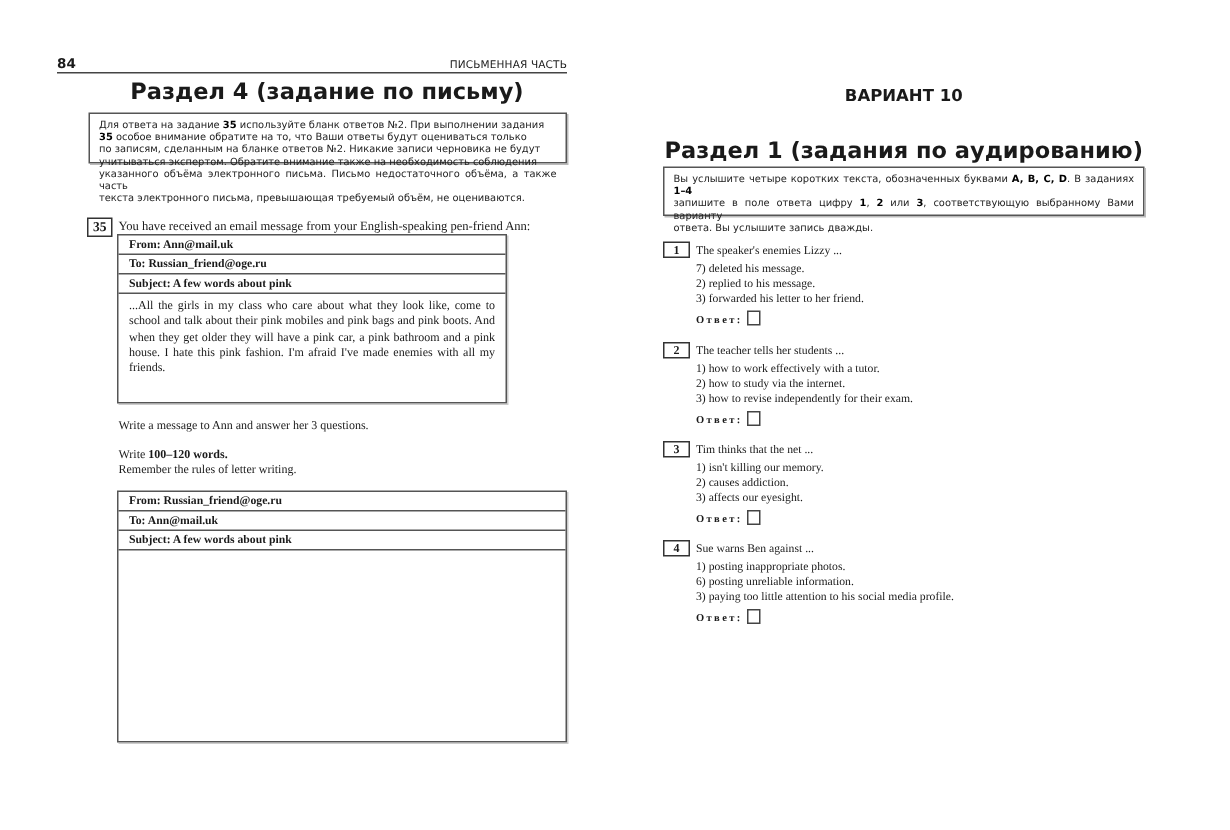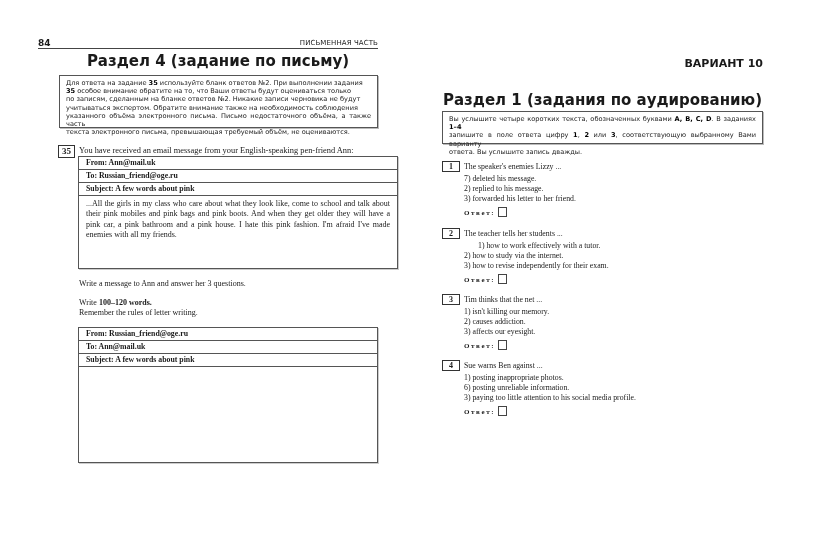--- a/index.html
+++ b/index.html
@@ -36,67 +36,67 @@
   }
   .email-body {
     font-size: 8px; line-height: 10.3px; padding: 3px 7px 2px 7px; text-align: justify; box-sizing: border-box;
   }
   .email-body p { margin: 0; }
 
   .plain-line { font-size: 8px; white-space: nowrap; }
   .plain-line b { font-weight: bold; }
 
   
-  .variant-title { font-family: "DejaVu Sans", sans-serif; font-weight: bold; font-size: 11px; text-align: right; }
+  .variant-title { font-family: "DejaVu Sans", sans-serif; font-weight: bold; font-size: 11px; text-align: center; }
 
   .q-num {
     width: 18px; height: 11px; border: 1px solid #333; box-sizing: border-box;
     font-size: 8px; font-weight: bold; text-align: center; line-height: 9px;
   }
   .q-stem { font-size: 7.8px; white-space: nowrap; }
   .q-option { font-size: 7.8px; white-space: nowrap; }
   .answer-label { font-size: 7px; letter-spacing: 1.6px; font-weight: bold; white-space: nowrap; }
   .answer-box { width: 9px; height: 10px; border: 1px solid #444; box-sizing: border-box; background: #fff; }
 </style>
 </head>
 <body>
 
 <div>
   <div class="abs page-num">84</div>
   <div class="abs running-head">ПИСЬМЕННАЯ ЧАСТЬ</div>
   <div class="abs head-rule"></div>
 
   <div class="abs section-title" style="left:58px; top:52px; width:320px;">Раздел 4 (задание по письму)</div>
 
-  <div class="abs instr-box" style="left:59px; top:75px; width:319px; height:53px;">
+  <div class="abs instr-box" style="left:59px; top:75px; width:319px; height:34px;">
     <div><span>Для ответа на задание </span><b>35</b><span> используйте бланк ответов №2. При выполнении задания</span></div>
     <div><b>35</b><span> особое внимание обратите на то, что Ваши ответы будут оцениваться только</span></div>
     <div>по записям, сделанным на бланке ответов №2. Никакие записи черновика не будут</div>
     <div>учитываться экспертом. Обратите внимание также на необходимость соблюдения</div>
     <div>указанного объёма электронного письма. Письмо недостаточного объёма, а также часть</div>
     <div>текста электронного письма, превышающая требуемый объём, не оцениваются.</div>
   </div>
 
   <div class="abs task-num" style="left:58px; top:145px; width:17px; height:13px;">35</div>
   <div class="abs task-prompt" style="left:79px; top:146px;">You have received an email message from your English-speaking pen-friend Ann:</div>
 
-  <div class="abs email-table" style="left:78px; top:156px; width:320px; height:113px;font-family:Liberation Serif, serif;">
+  <div class="abs email-table" style="left:78px; top:156px; width:260px; height:113px;font-family:Liberation Serif, serif;">
     <div class="email-row">From: Ann@mail.uk</div>
     <div class="email-row">To: Russian_friend@oge.ru</div>
     <div class="email-row">Subject: A few words about pink</div>
     <div class="email-body">
       <p>...All the girls in my class who care about what they look like, come to school and talk about their pink mobiles and pink bags and pink boots. And when they get older they will have a pink car, a pink bathroom and a pink house. I hate this pink fashion. I'm afraid I've made enemies with all my friends.</p>
     </div>
   </div>
 
   <div class="abs plain-line" style="left:79px; top:279px;">Write a message to Ann and answer her 3 questions.</div>
   <div class="abs plain-line" style="left:79px; top:298px;"><span>Write </span><b>100–120 words.</b></div>
   <div class="abs plain-line" style="left:79px; top:308px;">Remember the rules of letter writing.</div>
 
-  <div class="abs email-table" style="left:78px; top:327px; width:300px; height:136px;">
+  <div class="abs email-table" style="left:78px; top:327px; width:300px; height:168px;">
     <div class="email-row">From: Russian_friend@oge.ru</div>
     <div class="email-row">To: Ann@mail.uk</div>
     <div class="email-row">Subject: A few words about pink</div>
     <div style="height:128px;"></div>
   </div>
 </div>
 
 <div>
   <div class="abs variant-title" style="left:442px; top:57px; width:321px;">ВАРИАНТ 10</div>
   <div class="abs section-title" style="left:442px; top:91px; width:321px;">Раздел 1 (задания по аудированию)</div>
@@ -113,21 +113,21 @@
     <div class="abs q-option" style="left:22px; top:13px;">7) deleted his message.</div>
     <div class="abs q-option" style="left:22px; top:23px;">2) replied to his message.</div>
     <div class="abs q-option" style="left:22px; top:33px;">3) forwarded his letter to her friend.</div>
     <div class="abs answer-label" style="left:22px; top:48px;">Ответ:</div>
     <div class="abs answer-box" style="left:56px; top:46px;"></div>
   </div>
 
   <div class="abs" style="left:442px; top:228px;">
     <div class="abs q-num" style="left:0; top:0;">2</div>
     <div class="abs q-stem" style="left:22px; top:1px;">The teacher tells her students ...</div>
-    <div class="abs q-option" style="left:36px; top:13px;">1) how to work effectively with a tutor.</div>
+    <div class="abs q-option" style="left:22px; top:13px;">1) how to work effectively with a tutor.</div>
     <div class="abs q-option" style="left:22px; top:23px;">2) how to study via the internet.</div>
     <div class="abs q-option" style="left:22px; top:33px;">3) how to revise independently for their exam.</div>
     <div class="abs answer-label" style="left:22px; top:48px;">Ответ:</div>
     <div class="abs answer-box" style="left:56px; top:46px;"></div>
   </div>
 
   <div class="abs" style="left:442px; top:294px;">
     <div class="abs q-num" style="left:0; top:0;">3</div>
     <div class="abs q-stem" style="left:22px; top:1px;">Tim thinks that the net ...</div>
     <div class="abs q-option" style="left:22px; top:13px;">1) isn't killing our memory.</div>

